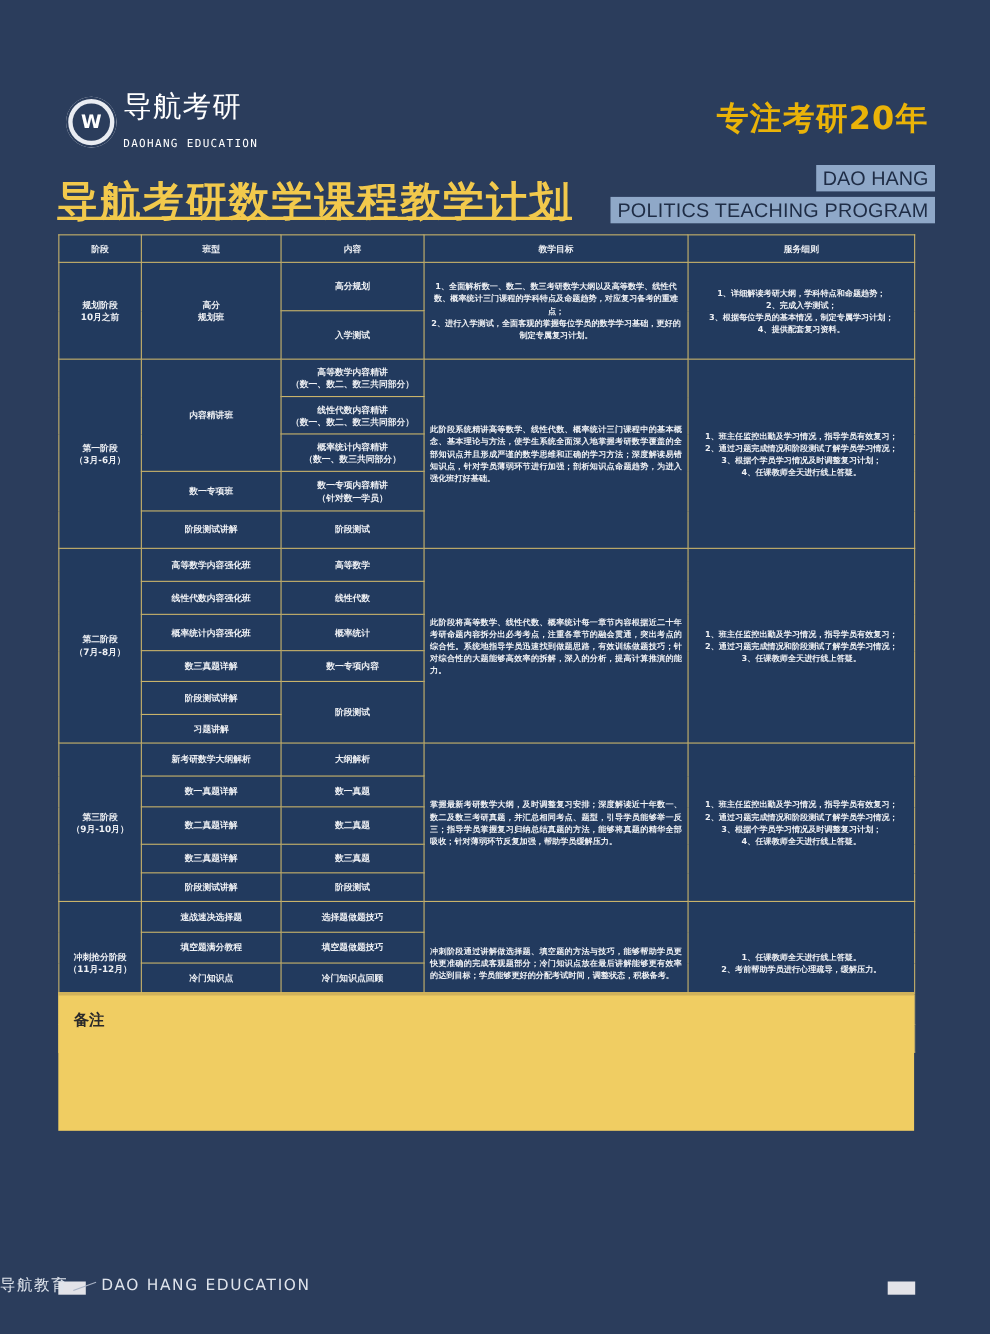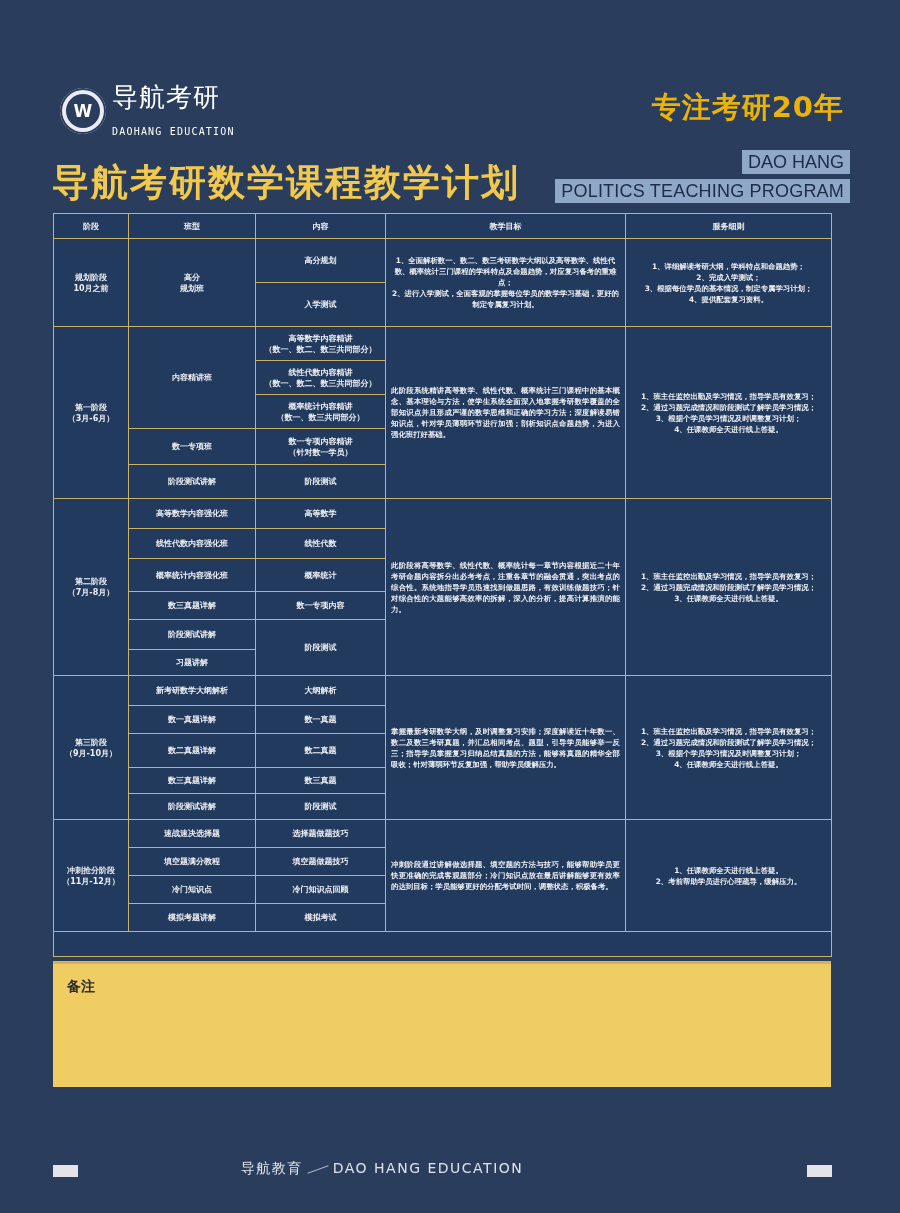--- a/index.html
+++ b/index.html
@@ -9,44 +9,44 @@
     font-family:"DejaVu Sans", "Liberation Sans", sans-serif;
     color:#eef0f4;
   }
   .logo { position:absolute; left:60px; top:84px; display:flex; align-items:center; gap:6px; }
   .logo-mark { width:46px; height:46px; border-radius:50%; background:#e9ecf2; display:flex; align-items:center; justify-content:center; box-shadow:0 0 0 2px #2b3d5c inset; }
   .logo-mark-inner { width:34px; height:34px; border-radius:50%; background:#2b3d5c; color:#fff; font-weight:bold; font-size:17px; display:flex; align-items:center; justify-content:center; font-family:"DejaVu Sans", sans-serif; }
   .logo-text { display:flex; flex-direction:column; line-height:1; }
   .logo-cn { font-size:26px; color:#ffffff; font-weight:normal; letter-spacing:1px; }
   .logo-en { font-size:10px; color:#ffffff; letter-spacing:1.2px; margin-top:17px; font-family:"DejaVu Sans Mono", monospace; }
   .slogan { position:absolute; right:56px; top:88px; font-size:29px; font-weight:bold; color:#eab308; letter-spacing:1px; }
-  .main-title { position:absolute; left:52px; top:158px; font-size:37px; font-weight:bold; color:#f2c94c; letter-spacing:2px; }
+  .main-title { position:absolute; left:52px; top:158px; font-size:37px; font-weight:bold; color:#f2c94c; letter-spacing:2px;text-decoration:underline; }
   .en-tag { position:absolute; background:#8fa8c8; color:#1e2c45; font-size:18px; padding:1px 6px; font-family:"Liberation Sans", sans-serif; line-height:22px; }
   .en-tag-1 { right:50px; top:150px; }
   .en-tag-2 { right:50px; top:179px; letter-spacing:0.2px;text-align:center; }
 
   table.plan {
     position:absolute; left:53px; top:213px; width:778px;
     border-collapse:collapse; table-layout:fixed;
     background:#223a5e;
     font-size:8px; line-height:11px; color:#eef0f4;
   }
   table.plan td, table.plan th {
     border:1.5px solid #c9b36a; text-align:center; vertical-align:middle;
     padding:2px 5px; font-weight:bold;
   }
   table.plan th { height:20px; font-size:8px; }
   .goal, .service { font-size:7.4px; line-height:11px; font-weight:bold; }
   .spacer-row td { height:20px; }
 
-  .notes { position:absolute; left:53px; top:961px; width:778px; height:126px; background:#f0cd62; border-top:3px solid #d1b25a; box-sizing:border-box; padding:14px 14px; color:#2a2a2a; }
+  .notes { position:absolute; left:53px; top:902px; width:778px; height:126px; background:#f0cd62; border-top:3px solid #d1b25a; box-sizing:border-box; padding:14px 14px; color:#2a2a2a; }
   .notes-title { font-size:14px; font-weight:bold; margin-bottom:9px; }
   .notes-item { font-size:14px; }
 
-  .footer { position:absolute; left:0; top:1160px; width:764px; text-align:center; font-size:14px; color:#dfe4ec; letter-spacing:1.5px; }
+  .footer { position:absolute; left:0; top:1160px; width:764px; font-size:14px; color:#dfe4ec; letter-spacing:1.5px; }
   .footer-sep { display:inline-block; width:22px; height:1px; background:#aab4c6; transform:rotate(-20deg); vertical-align:middle; margin:0 4px; }
   .footer-block { position:absolute; top:1165px; width:25px; height:12px; background:#e3e3e8; }
   .fb-left { left:53px; } .fb-right { left:807px; }
 </style>
 </head>
 <body>
 
 <div class="logo">
   <div class="logo-mark">
     <div class="logo-mark-inner">W</div>

